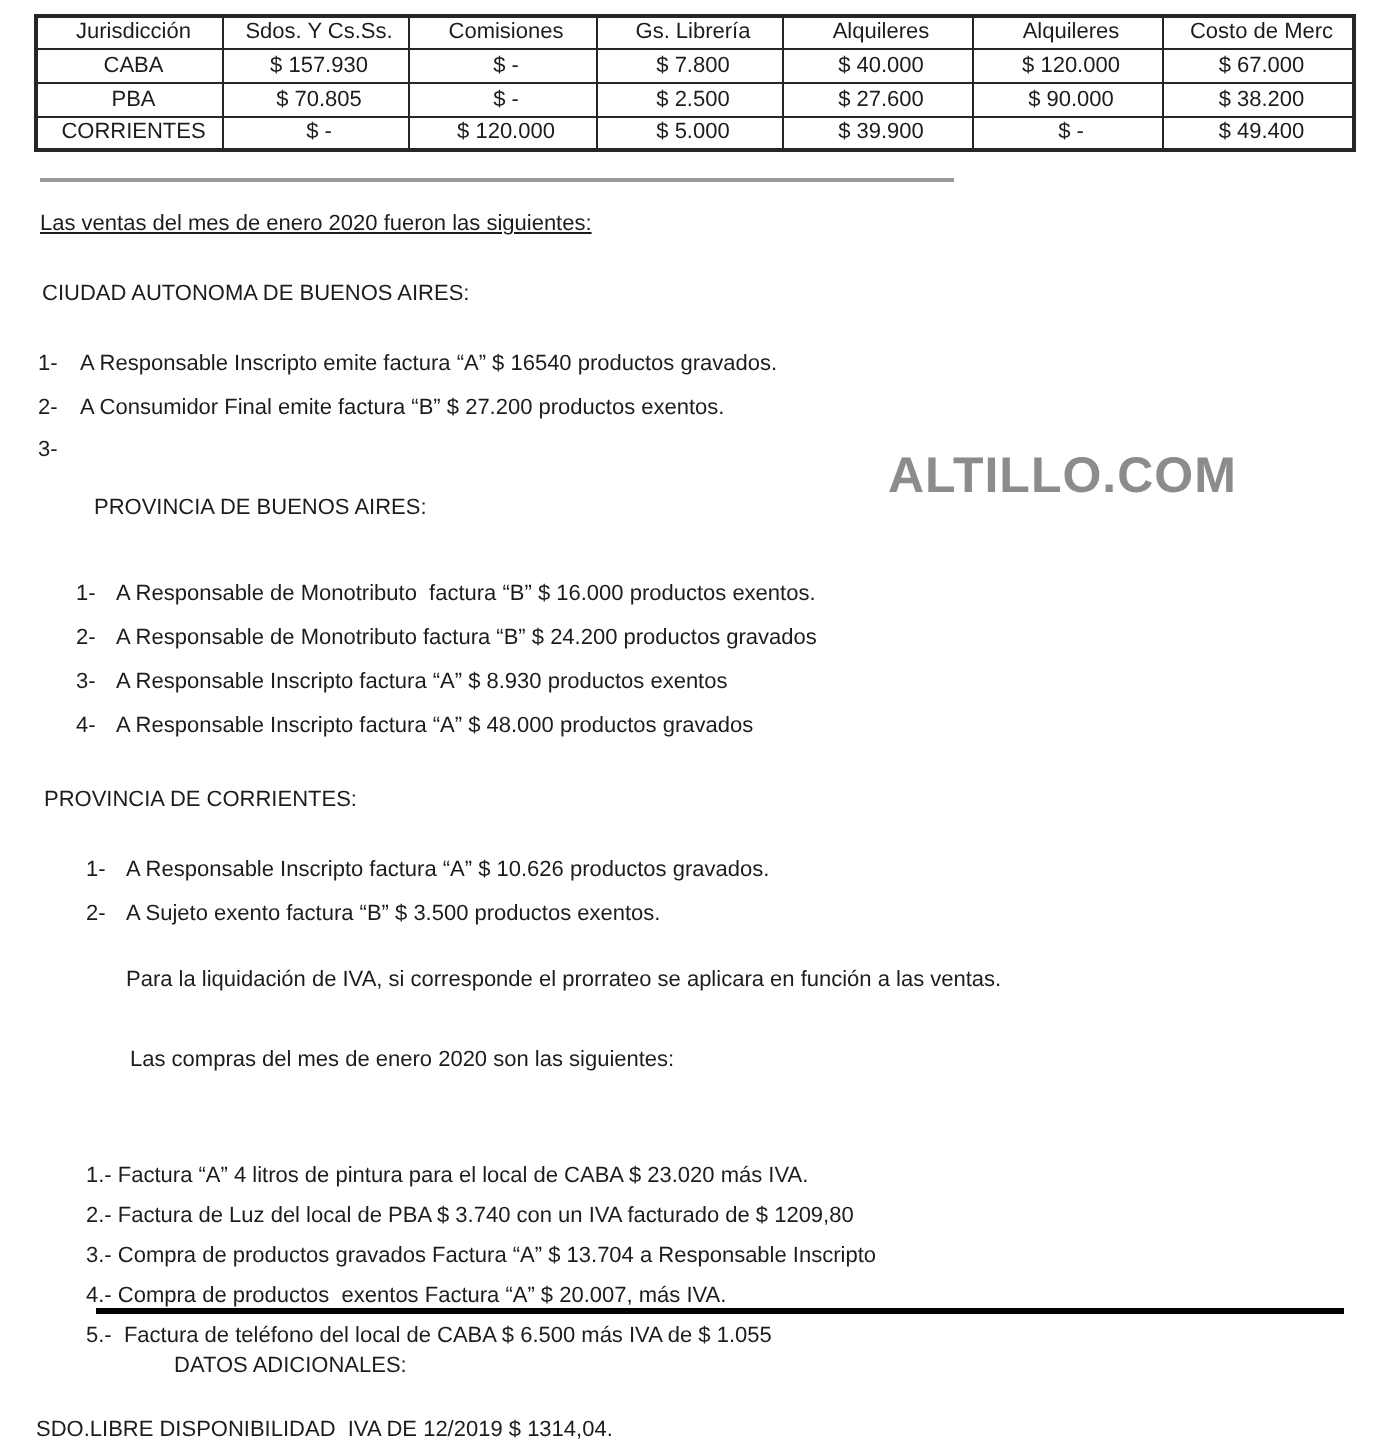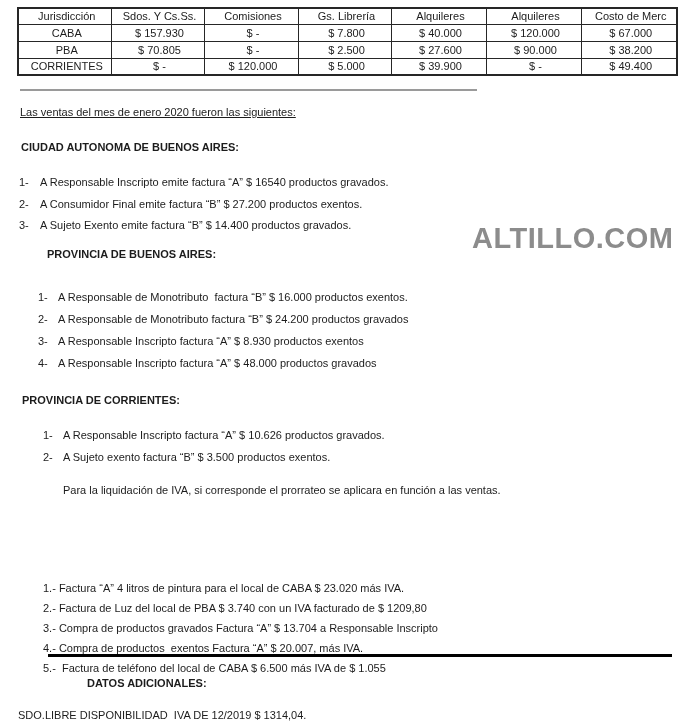--- a/index.html
+++ b/index.html
@@ -44,21 +44,21 @@
     background: #9a9a9a;
   }
   .thick-rule {
     position: absolute; top: 654px; left: 48px;
     width: 624px; height: 3px;
     background: #000000;
   }
 
   
   .t { position: absolute; font-size: 11px; line-height: 16px; }
-  .h { font-weight: bold; }
+  .h { font-weight: normal; }
 
   .ventas-intro   { top: 104px; left: 20px; text-decoration: underline; }
   .h-caba         { top: 139px; left: 21px; }
   .h-pba          { top: 246px; left: 47px; }
   .h-corr         { top: 392px; left: 22px; }
   .p-prorrateo    { top: 482px; left: 63px; }
   .compras-intro  { top: 522px; left: 65px; }
   .h-datos        { top: 675px; left: 67px; padding-left: 20px; }
   .p-sdo          { top: 707px; left: 18px; }
 
@@ -73,22 +73,22 @@
   .list-pba .li { line-height: 22px; }
   .list-pba .num { width: 20px; }
   .list-corr { top: 424px; left: 43px; }
   .list-corr .li { line-height: 22px; }
   .list-corr .num { width: 20px; }
   .list-compras { top: 558px; left: 43px; margin-top: 20px; }
   .list-compras .li { line-height: 20px; display: block; }
 
   
   .watermark {
-    position: absolute; top: 223px; left: 472px;
-    font-size: 29px; line-height: 30px;
+    position: absolute; top: 223px; left: 444px;
+    font-size: 25px; line-height: 30px;
     font-weight: bold;
     letter-spacing: 0.5px;
     color: #8c8c8c;
   }
 </style>
 </head>
 <body>
 
 <div class="page">
 
@@ -154,21 +154,20 @@
     <div class="li">
       <span class="num" data-bind="ventas.caba.items.0.num">1-</span>
       <span class="txt" data-bind="ventas.caba.items.0.text">A Responsable Inscripto emite factura “A” $ 16540 productos gravados.</span>
     </div>
     <div class="li">
       <span class="num" data-bind="ventas.caba.items.1.num">2-</span>
       <span class="txt" data-bind="ventas.caba.items.1.text">A Consumidor Final emite factura “B” $ 27.200 productos exentos.</span>
     </div>
     <div class="li">
       <span class="num" data-bind="ventas.caba.items.2.num">3-</span>
-      <span class="txt" data-bind="ventas.caba.items.2.text">A Sujeto Exento emite factura “B” $ 14.400 productos gravados.</span>
     </div>
   </div>
 
   <div class="watermark" data-bind="watermark">ALTILLO.COM</div>
 
   <div class="t h h-pba" data-bind="ventas.pba.heading">PROVINCIA DE BUENOS AIRES:</div>
 
   <div class="list list-pba">
     <div class="li">
       <span class="num" data-bind="ventas.pba.items.0.num">1-</span>
@@ -196,20 +195,21 @@
       <span class="txt" data-bind="ventas.corrientes.items.0.text">A Responsable Inscripto factura “A” $ 10.626 productos gravados.</span>
     </div>
     <div class="li">
       <span class="num" data-bind="ventas.corrientes.items.1.num">2-</span>
       <span class="txt" data-bind="ventas.corrientes.items.1.text">A Sujeto exento factura “B” $ 3.500 productos exentos.</span>
     </div>
   </div>
 
   <div class="t p-prorrateo" data-bind="prorrateo_note">Para la liquidación de IVA, si corresponde el prorrateo se aplicara en función a las ventas.</div>
 
+  <div class="t compras-intro" data-bind="compras.intro">Las compras del mes de enero 2020 son las siguientes:</div>
 
   <div class="list list-compras">
     <div class="li" data-bind="compras.items.0">1.- Factura “A” 4 litros de pintura para el local de CABA $ 23.020 más IVA.</div>
     <div class="li" data-bind="compras.items.1">2.- Factura de Luz del local de PBA $ 3.740 con un IVA facturado de $ 1209,80</div>
     <div class="li" data-bind="compras.items.2">3.- Compra de productos gravados Factura “A” $ 13.704 a Responsable Inscripto</div>
     <div class="li" data-bind="compras.items.3">4.- Compra de productos  exentos Factura “A” $ 20.007, más IVA.</div>
     <div class="li" data-bind="compras.items.4">5.-  Factura de teléfono del local de CABA $ 6.500 más IVA de $ 1.055</div>
   </div>
 
   <div class="thick-rule"></div>

